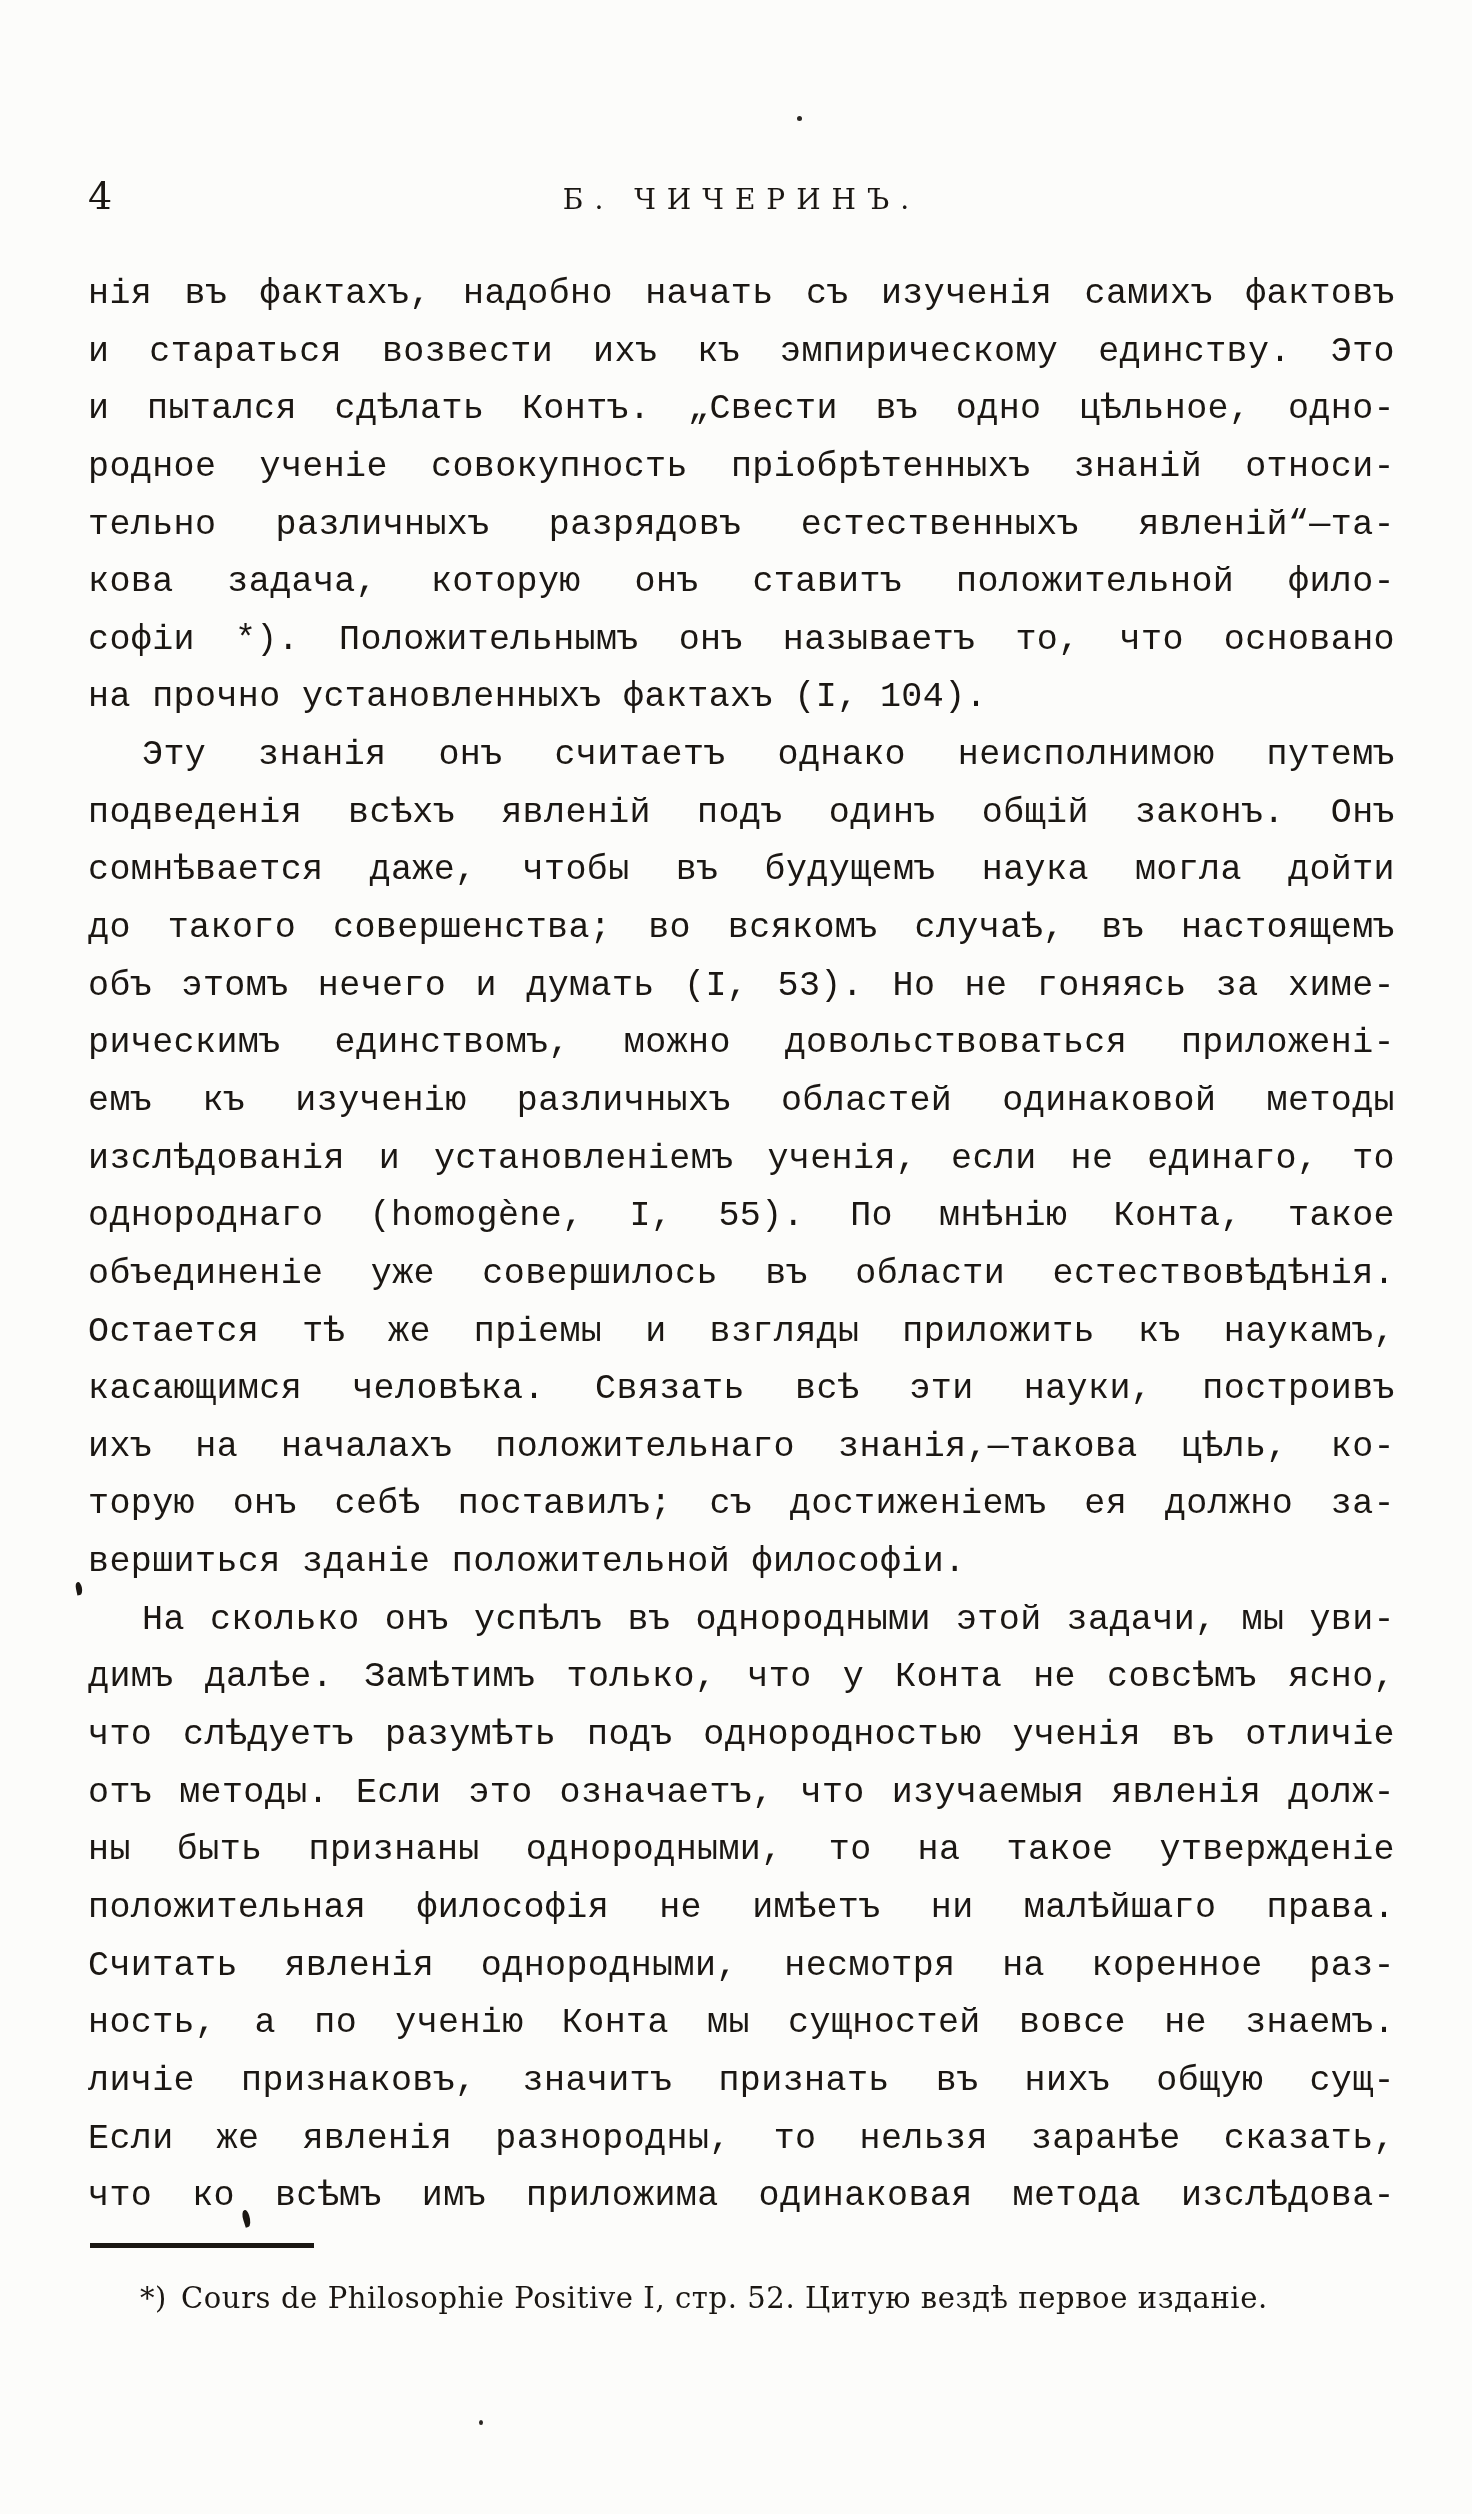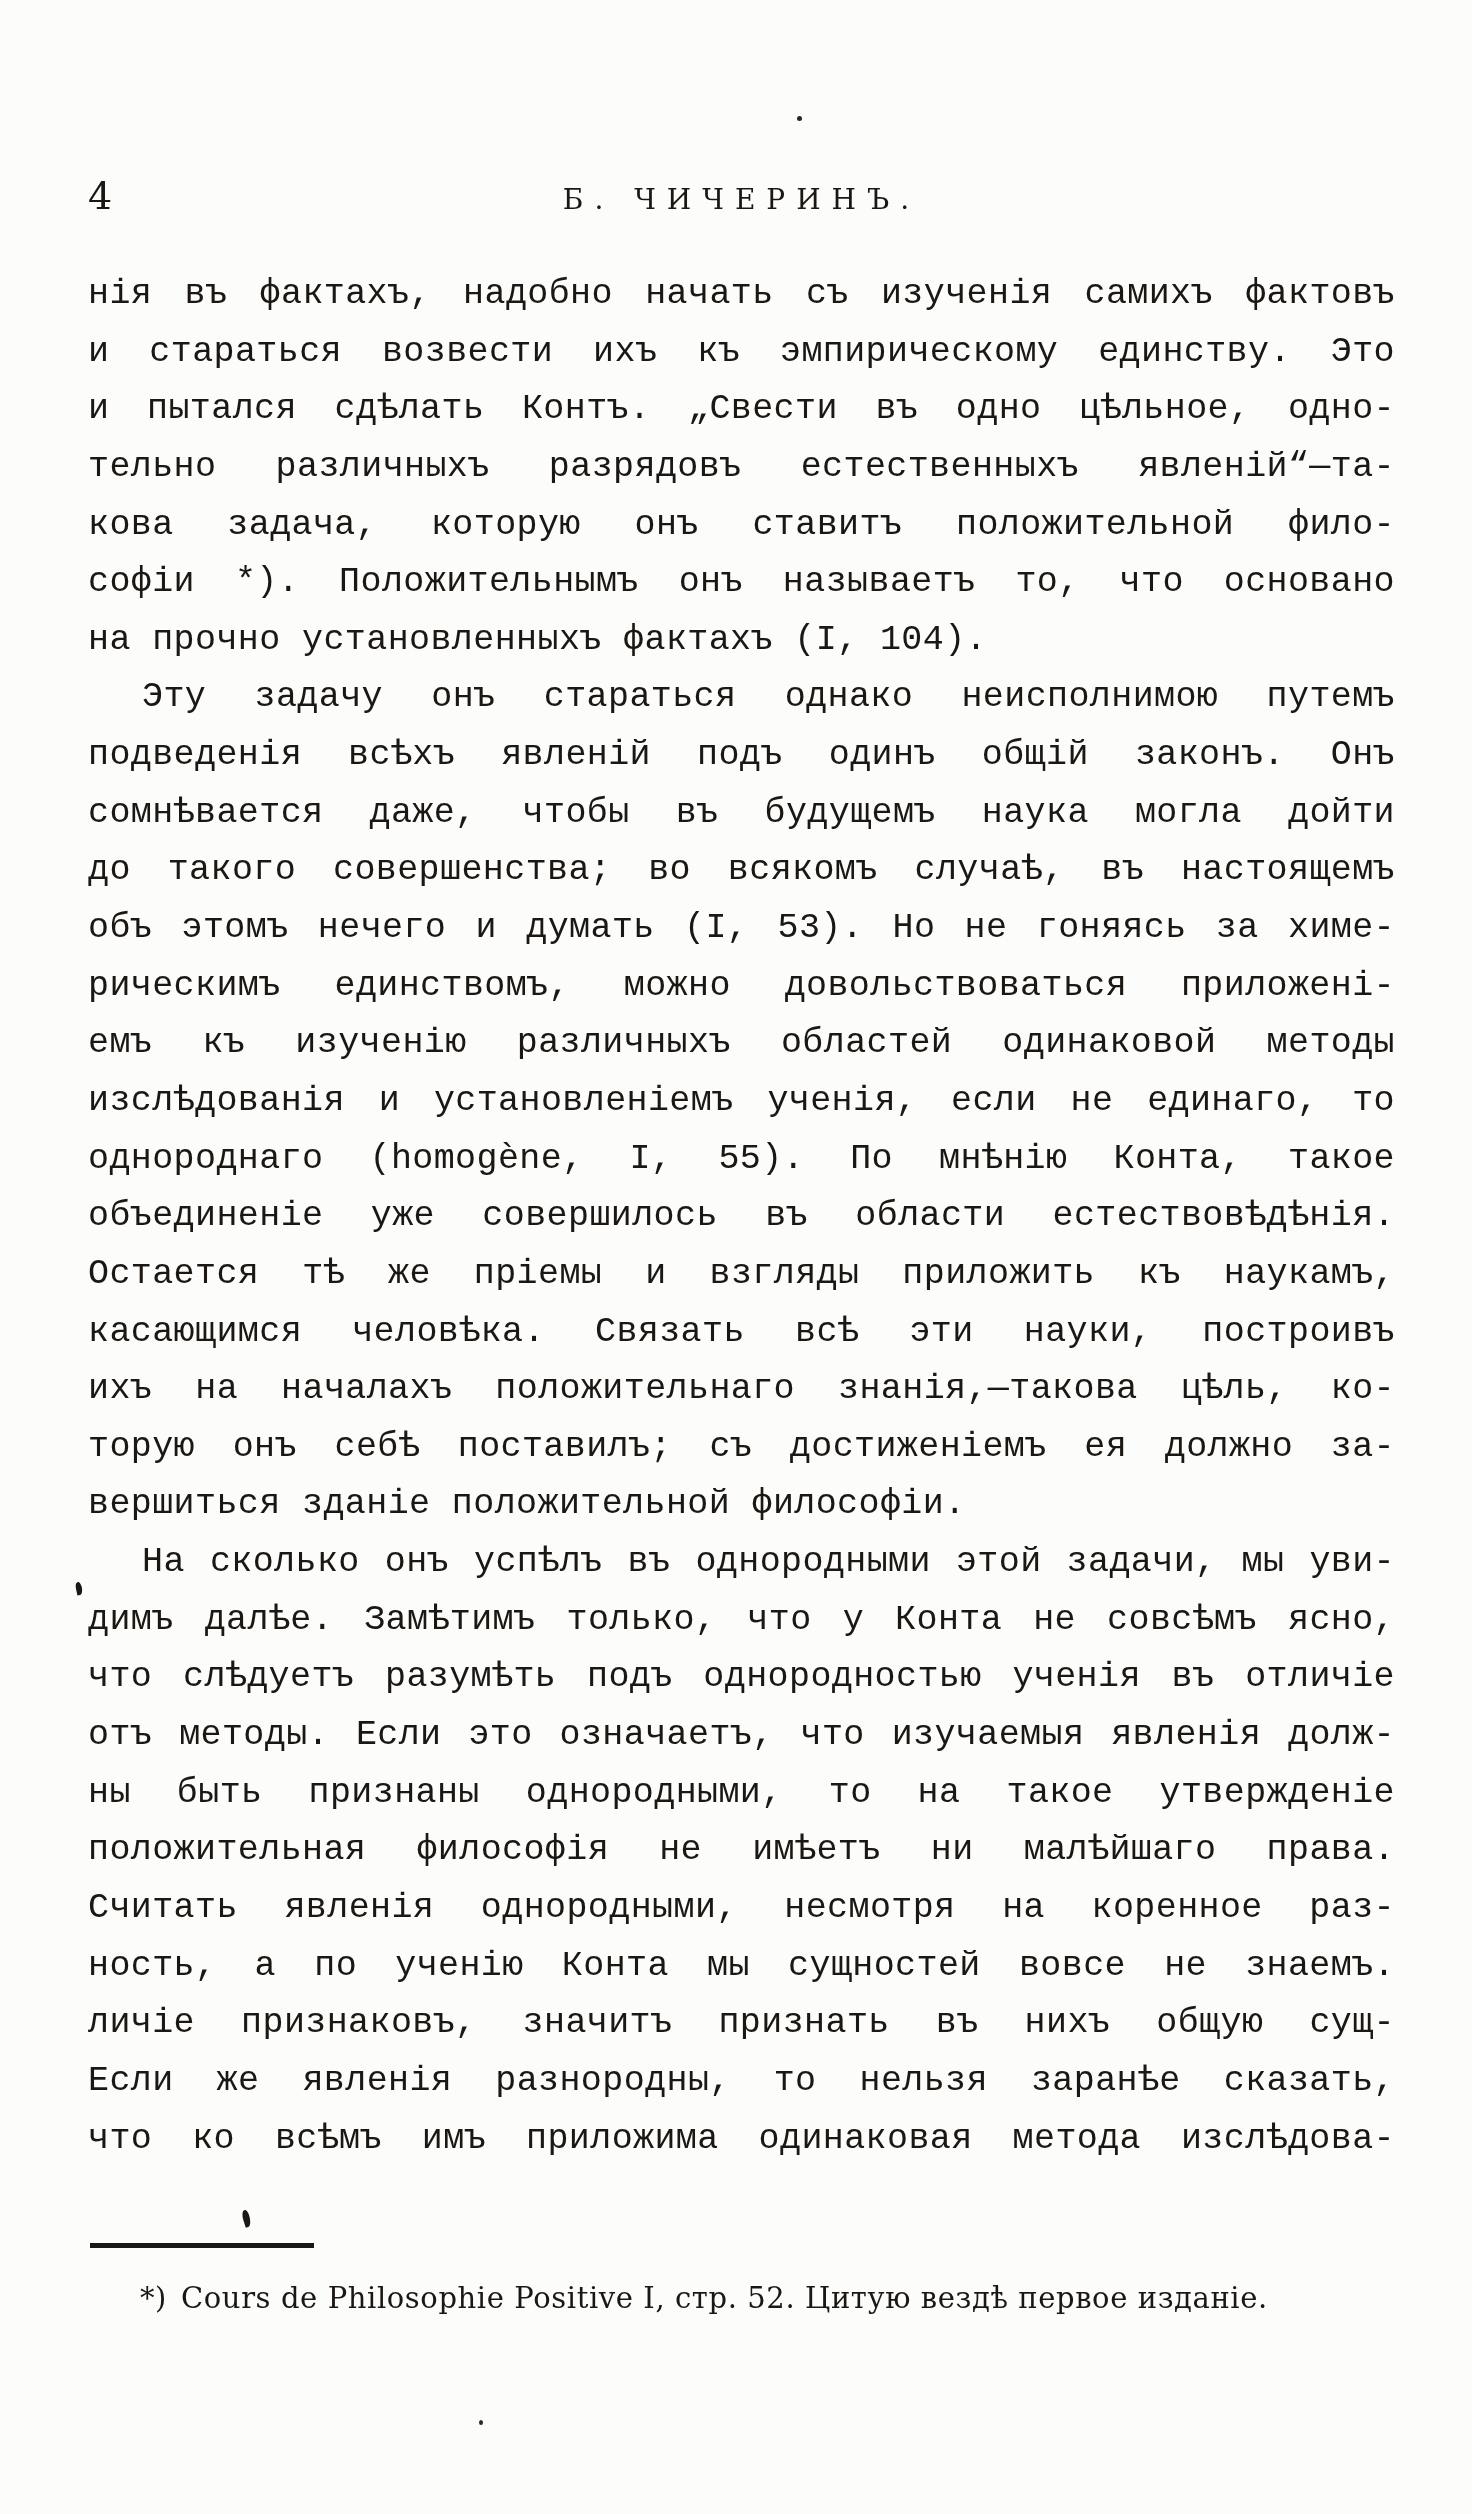--- a/index.html
+++ b/index.html
@@ -135,25 +135,26 @@
 
   <div class="running-head">Б. ЧИЧЕРИНЪ.</div>
 
   <div class="artifact-dot-top"></div>
 
   <div class="text-block">
 
   <div class="line">нія въ фактахъ, надобно начать съ изученія самихъ фактовъ</div>
       <div class="line">и стараться возвести ихъ къ эмпирическому единству. Это</div>
       <div class="line">и пытался сдѣлать Контъ. „Свести въ одно цѣльное, одно-</div>
+      <div class="line">родное ученіе совокупность пріобрѣтенныхъ знаній относи-</div>
       <div class="line">тельно различныхъ разрядовъ естественныхъ явленій“—та-</div>
       <div class="line">кова задача, которую онъ ставитъ положительной фило-</div>
       <div class="line">софіи *). Положительнымъ онъ называетъ то, что основано</div>
       <div class="line para-end">на прочно установленныхъ фактахъ (I, 104).</div>
-      <div class="line indent">Эту задачу онъ стараться однако неисполнимою путемъ</div>
+      <div class="line indent">Эту знанія онъ считаетъ однако неисполнимою путемъ</div>
       <div class="line">подведенія всѣхъ явленій подъ одинъ общій законъ. Онъ</div>
       <div class="line">сомнѣвается даже, чтобы въ будущемъ наука могла дойти</div>
       <div class="line">до такого совершенства; во всякомъ случаѣ, въ настоящемъ</div>
       <div class="line">объ этомъ нечего и думать (I, 53). Но не гоняясь за химе-</div>
       <div class="line">рическимъ единствомъ, можно довольствоваться приложені-</div>
       <div class="line">емъ къ изученію различныхъ областей одинаковой методы</div>
       <div class="line">изслѣдованія и установленіемъ ученія, если не единаго, то</div>
       <div class="line">однороднаго (homogène, I, 55). По мнѣнію Конта, такое</div>
       <div class="line">объединеніе уже совершилось въ области естествовѣдѣнія.</div>
       <div class="line">Остается тѣ же пріемы и взгляды приложить къ наукамъ,</div>

